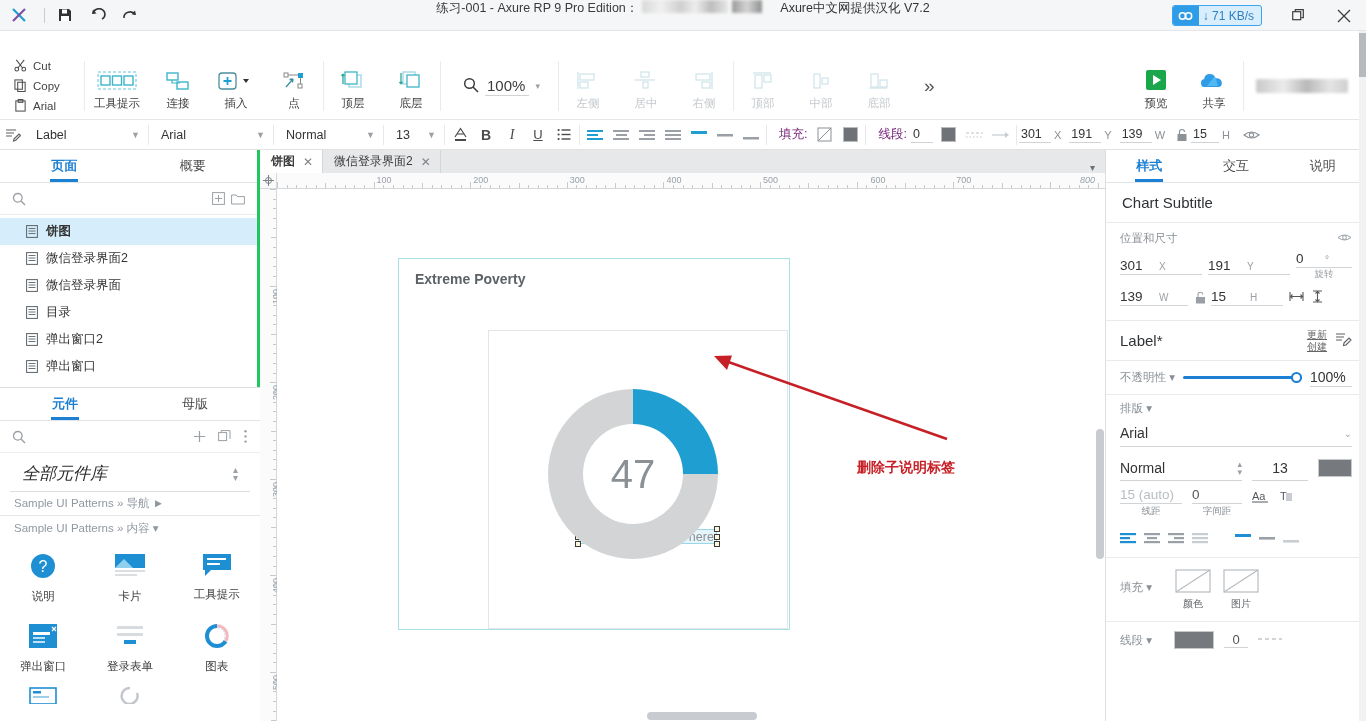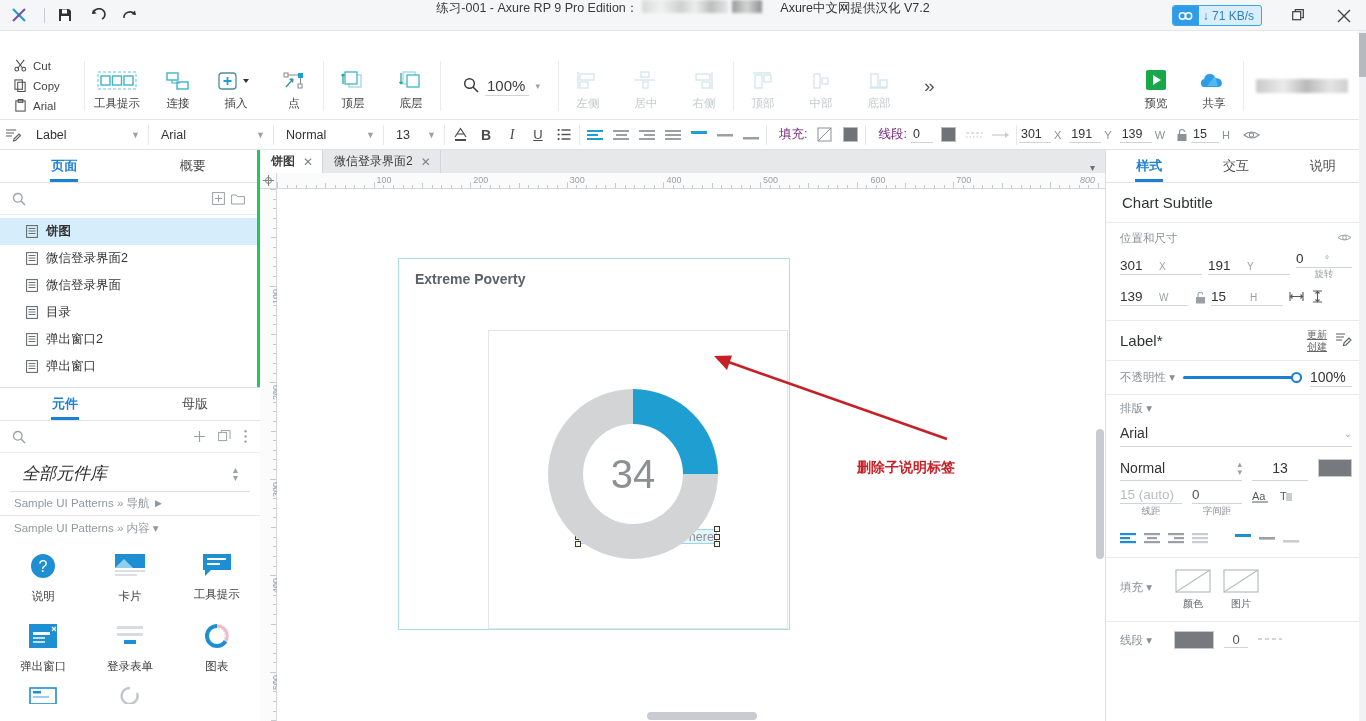--- a/index.html
+++ b/index.html
@@ -1213,21 +1213,21 @@
       <div class="handle" style="left:367.5px; top:337px;"></div>
       <div class="handle" style="left:437px; top:337px;"></div>
       <div class="handle" style="left:298px; top:344.5px;"></div>
       <div class="handle" style="left:437px; top:344.5px;"></div>
       <div class="handle" style="left:298px; top:352px;"></div>
       <div class="handle" style="left:367.5px; top:352px;"></div>
       <div class="handle" style="left:437px; top:352px;"></div>
 
       <div class="donut" id="donut" style="left: 271px; top: 200px; width: 170px; height: 170px; background: conic-gradient(rgb(31, 158, 209) 0deg, rgb(31, 158, 209) 90deg, rgb(211, 212, 213) 90deg, rgb(211, 212, 213) 360deg);">
         <div class="hole" style="left:35px; top:35px; width:100px; height:100px;">
-          <span class="num">34</span>
+          <span class="num">47</span>
         </div>
       </div>
 
       <svg style="position:absolute; left:425px; top:150px; width:250px; height:130px; overflow:visible;">
         <path d="M245 100 L18 20" stroke="#c62026" stroke-width="2.6" fill="none"></path>
         <path d="M12 17 L30 16.5 L25 31 Z" fill="#c62026"></path>
       </svg>
       <div class="annot" style="left:580px; top:270px;">删除子说明标签</div>
     </div>
 

